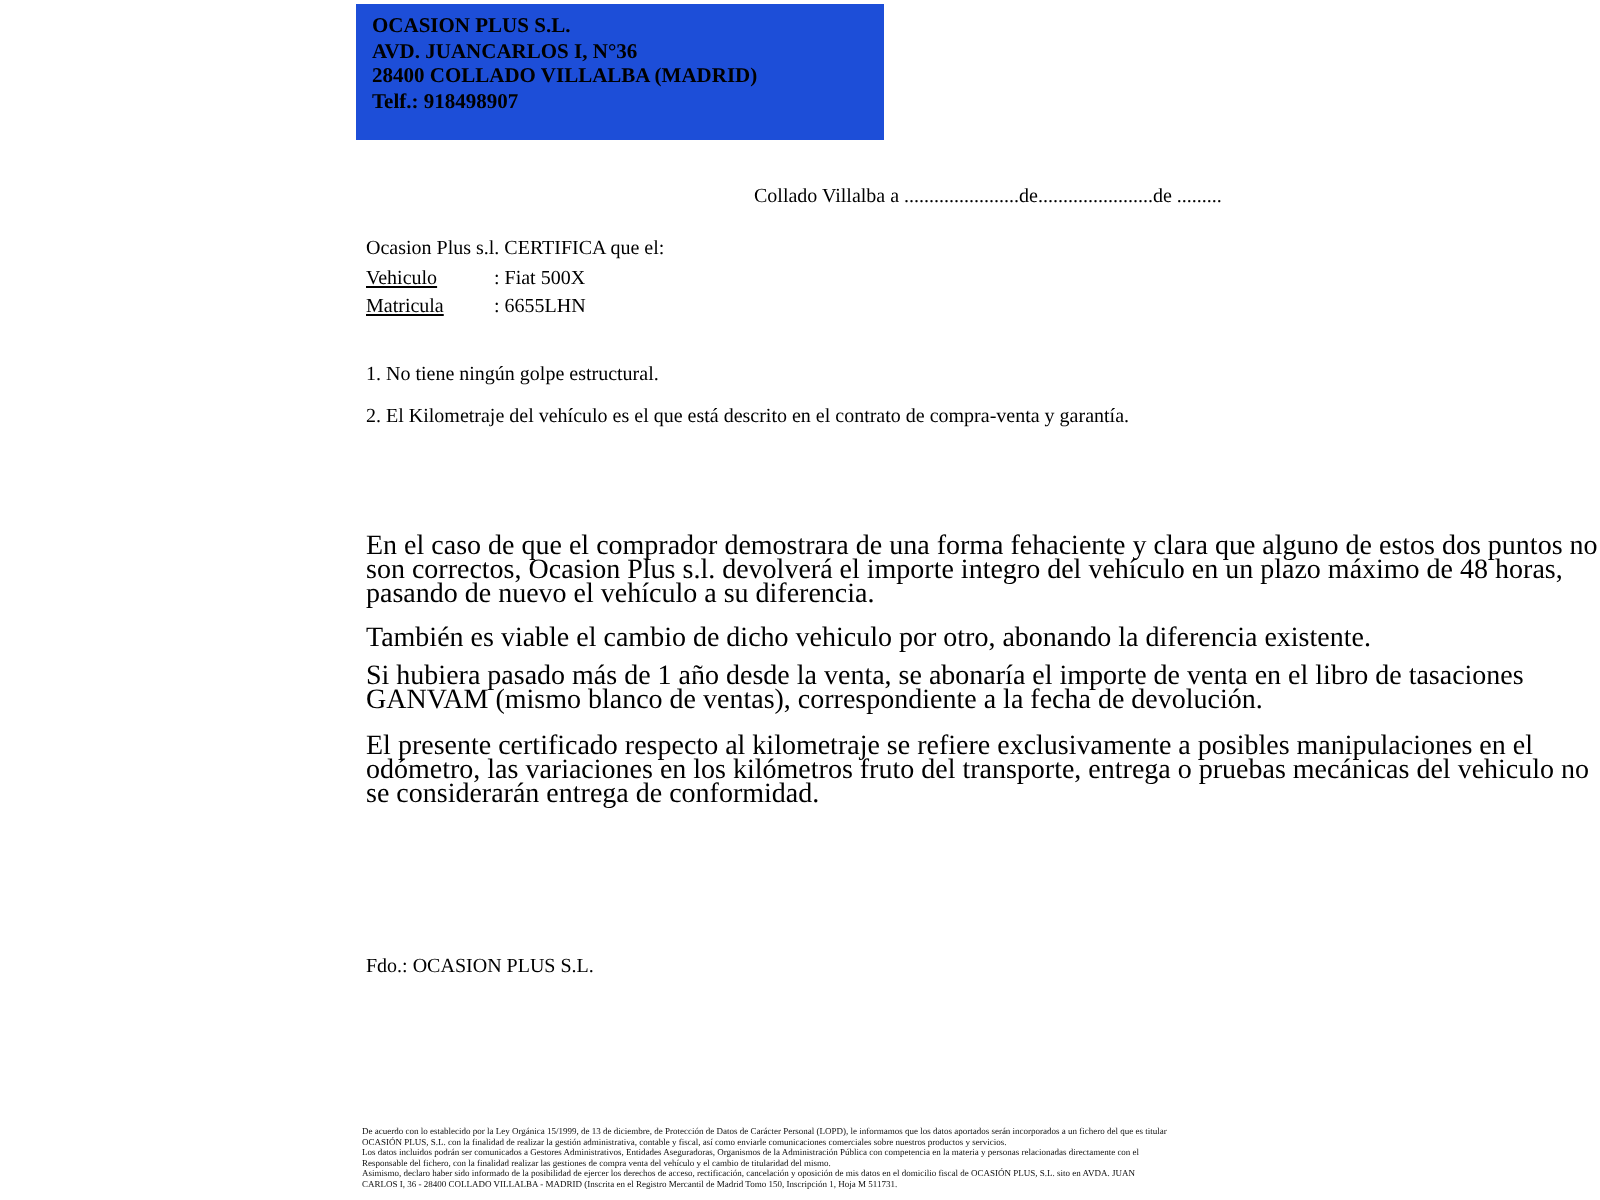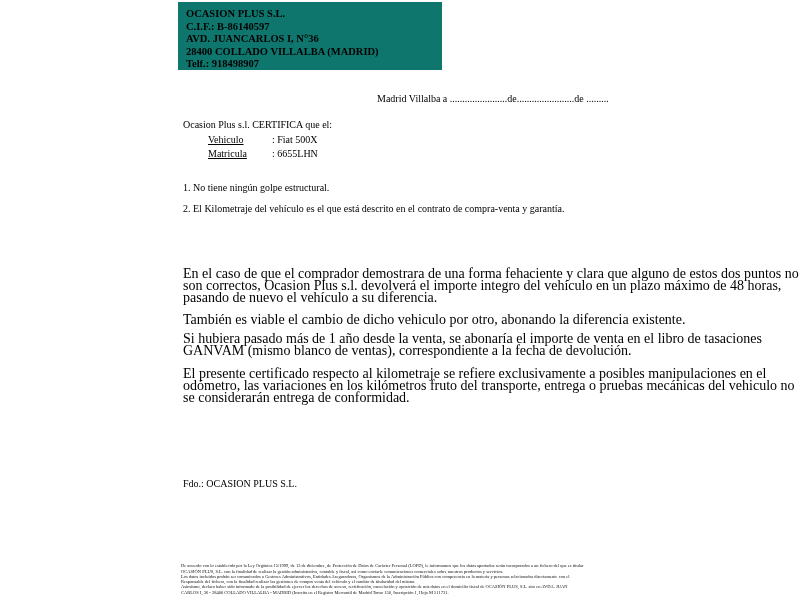--- a/index.html
+++ b/index.html
@@ -7,39 +7,39 @@
     position:relative;
     width:800px;height:600px;
     background:#ffffff;
     font-family:"Liberation Serif", serif;
     color:#000;
     overflow:hidden;
   }
   .header-box{
     position:absolute;left:178px;top:2px;
     width:264px;height:68px;
-    background:#0f766e;
+    background:#1d4ed8;
     padding:6px 0 0 8px;
     box-sizing:border-box;
   }
   .header-line{
     font-weight:bold;
     font-size:10.5px;
     line-height:12.6px;
     white-space:nowrap;
   }
   .date-line{
     position:absolute;left:377px;top:93px;
     font-size:10px;white-space:nowrap;
   }
   .certify-block{
     position:absolute;left:183px;top:118px;
     font-size:10px;line-height:14.5px;
   }
-  .field-row{white-space:nowrap;margin-left:25px;}
+  .field-row{white-space:nowrap;}
   .field-label{
     display:inline-block;width:64px;
     text-decoration:underline;
   }
   .points-block{
     position:absolute;left:183px;top:182px;
     font-size:10px;line-height:12px;
   }
   .point-line{white-space:nowrap;margin-bottom:9px;}
   .para{
@@ -60,27 +60,26 @@
   }
   .legal-line{white-space:nowrap;}
 </style>
 </head>
 <body>
 
 <div class="page">
 
   <div class="header-box">
     <div class="header-line">OCASION PLUS S.L.</div>
-    <div class="header-line">C.I.F.: B-86140597</div>
     <div class="header-line">AVD. JUANCARLOS I, N°36</div>
     <div class="header-line">28400 COLLADO VILLALBA (MADRID)</div>
     <div class="header-line">Telf.: 918498907</div>
   </div>
 
-  <div class="date-line">Madrid Villalba a .......................de.......................de .........</div>
+  <div class="date-line">Collado Villalba a .......................de.......................de .........</div>
 
   <div class="certify-block">
     <div>Ocasion Plus s.l. CERTIFICA que el:</div>
     <div class="field-row">
       <span class="field-label">Vehiculo</span><span>: Fiat 500X</span>
     </div>
     <div class="field-row">
       <span class="field-label">Matricula</span><span>: 6655LHN</span>
     </div>
   </div>

